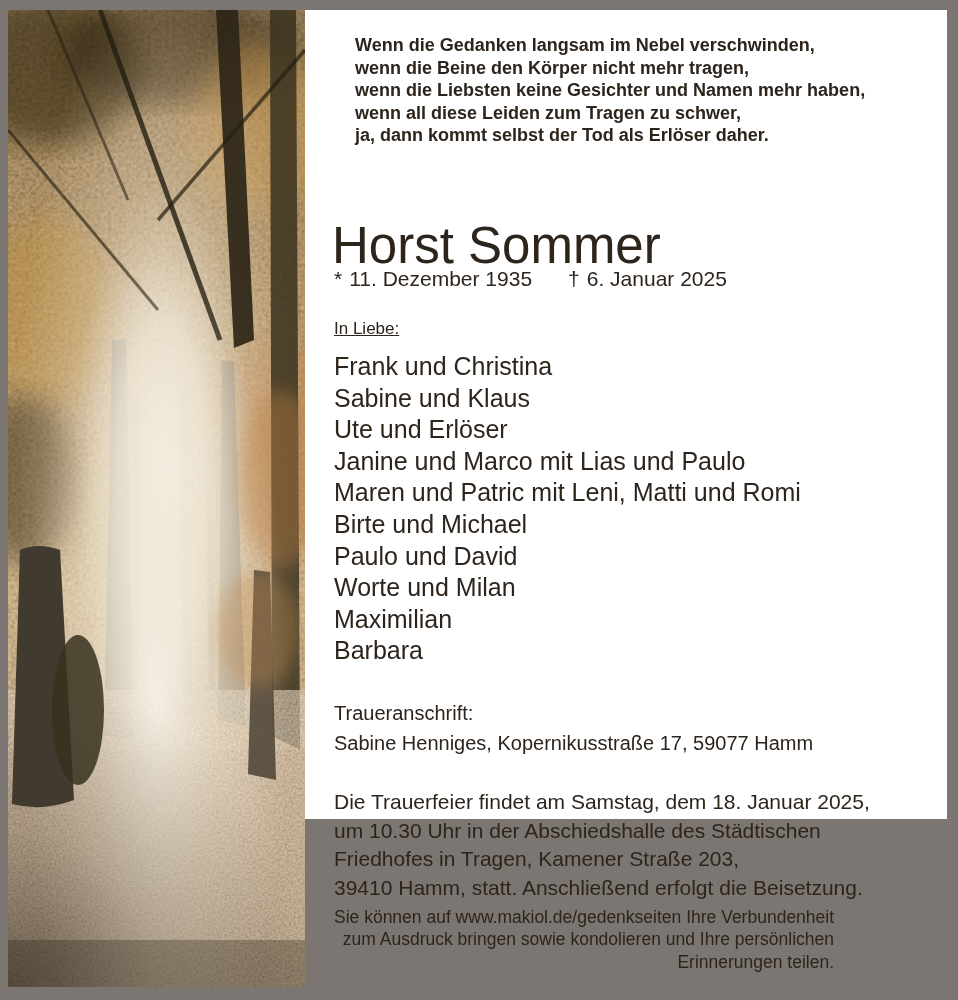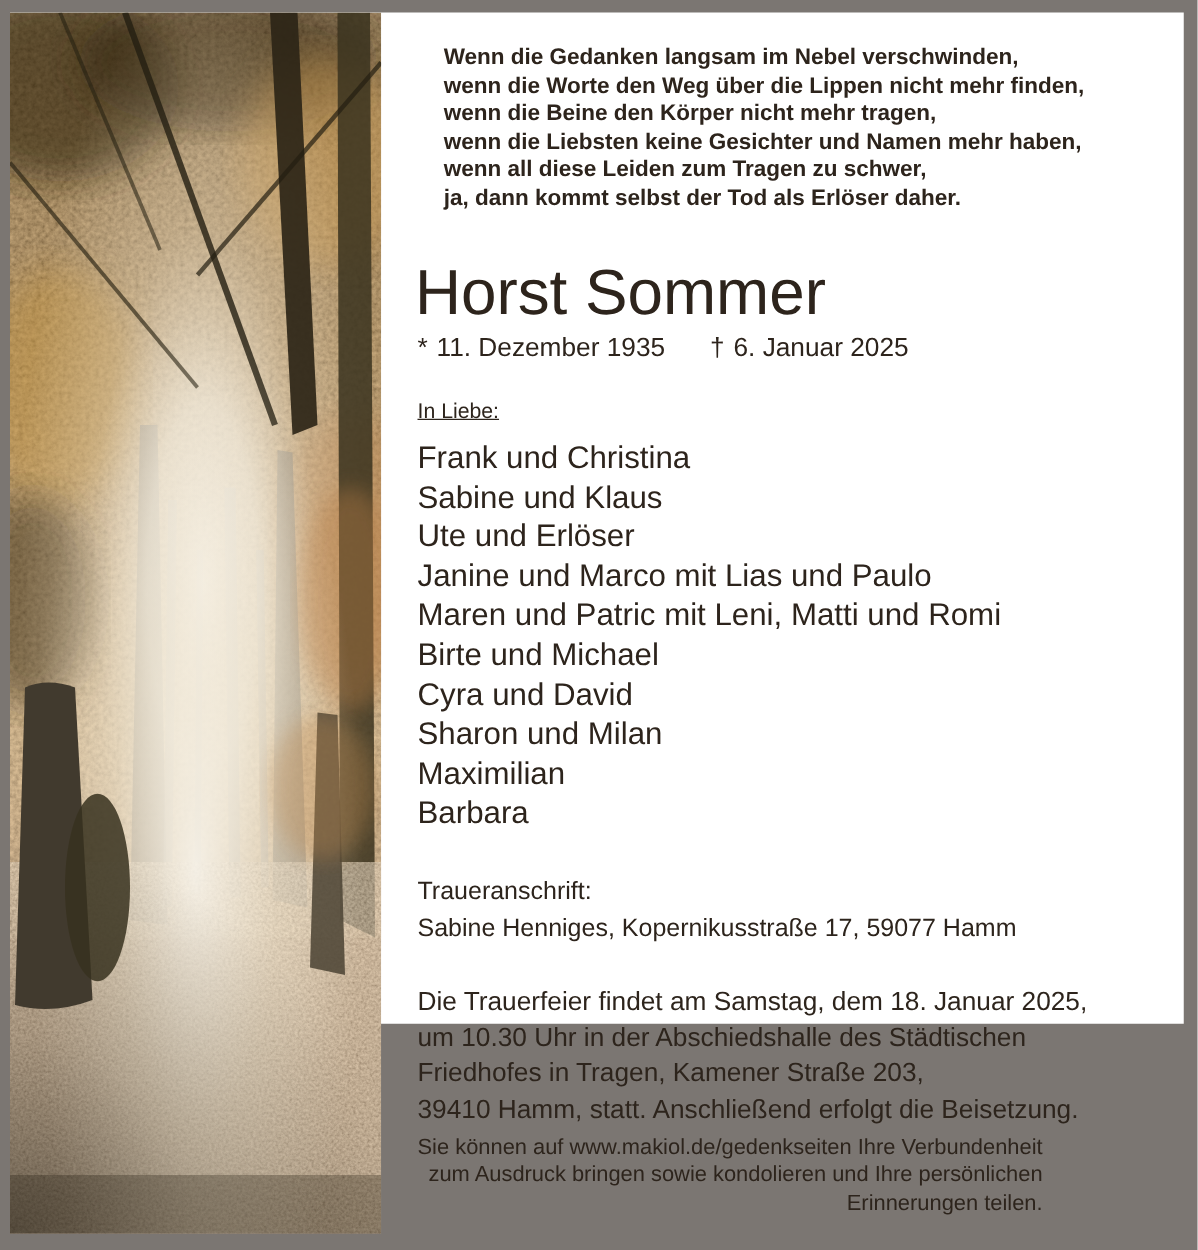--- a/index.html
+++ b/index.html
@@ -16,21 +16,21 @@
   }
   .photo{
     position:absolute;left:0;top:0;width:297px;height:977px;overflow:hidden;
   }
   .photo svg{display:block;width:100%;height:100%;}
   .content{
     position:absolute;left:297px;top:0;right:0;bottom:0;
   }
   .blk{position:absolute;white-space:nowrap;}
   .poem{top:24px;left:50px;font-size:18px;font-weight:700;line-height:22.6px;}
-  .name{top:196px;left:27px;font-size:51px;font-weight:400;line-height:56px;letter-spacing:0;}
+  .name{top:208px;left:27px;font-size:51px;font-weight:400;line-height:56px;letter-spacing:0;}
   .dates{top:256px;left:29px;font-size:21px;line-height:26px;}
   .dates .sym{margin-right:7px;}
   .dates .death{margin-left:36px;}
   .liebe{top:308px;left:29px;font-size:17px;line-height:22px;text-decoration:underline;}
   .names{top:341px;left:29px;font-size:25px;line-height:31.6px;}
   .addr{top:688px;left:29px;font-size:20px;line-height:30px;}
   .funeral{top:778px;left:29px;font-size:21px;line-height:28.7px;}
   .note{top:896px;left:29px;font-size:17.5px;line-height:22.4px;text-align:right;}
 </style>
 </head>
@@ -132,21 +132,20 @@
           <path d="M246,560 L262,562 L268,770 L240,764 Z" fill="#4a4232" opacity="0.85"></path>
           <ellipse cx="250" cy="620" rx="42" ry="58" fill="#c08a50" opacity="0.35" filter="url(#soft8)"></ellipse>
         </g>
       </svg>
     </div>
 
     <div class="content">
 
       <div class="blk poem">
         <div>Wenn die Gedanken langsam im Nebel verschwinden,</div>
-        <div>wenn die Worte den Weg über die Lippen nicht mehr finden,</div>
         <div>wenn die Beine den Körper nicht mehr tragen,</div>
         <div>wenn die Liebsten keine Gesichter und Namen mehr haben,</div>
         <div>wenn all diese Leiden zum Tragen zu schwer,</div>
         <div>ja, dann kommt selbst der Tod als Erlöser daher.</div>
       </div>
 
       <div class="blk name">Horst Sommer</div>
 
       <div class="blk dates">
         <span class="sym">*</span><span>11. Dezember 1935</span><span class="sym death">†</span><span>6. Januar 2025</span>
@@ -154,22 +153,22 @@
 
       <div class="blk liebe">In Liebe:</div>
 
       <div class="blk names">
         <div>Frank und Christina</div>
         <div>Sabine und Klaus</div>
         <div>Ute und Erlöser</div>
         <div>Janine und Marco mit Lias und Paulo</div>
         <div>Maren und Patric mit Leni, Matti und Romi</div>
         <div>Birte und Michael</div>
-        <div>Cyra und David</div>
-        <div>Sharon und Milan</div>
+        <div>Paulo und David</div>
+        <div>Worte und Milan</div>
         <div>Maximilian</div>
         <div>Barbara</div>
       </div>
 
       <div class="blk addr">
         <div>Traueranschrift:</div>
         <div>Sabine Henniges, Kopernikusstraße 17, 59077 Hamm</div>
       </div>
 
       <div class="blk funeral">

